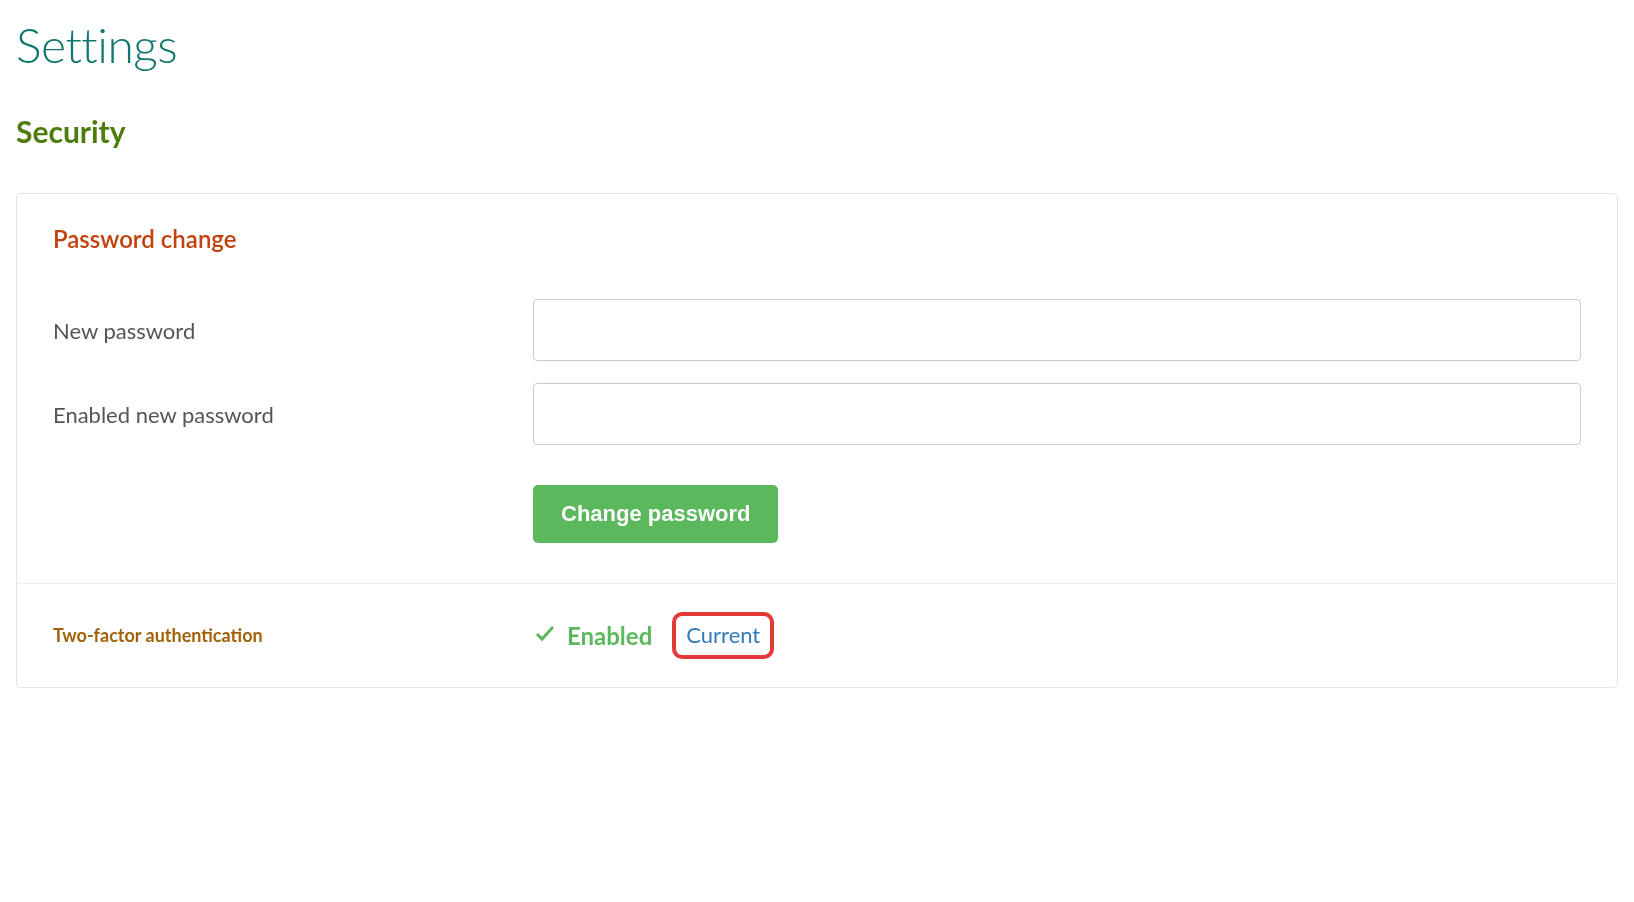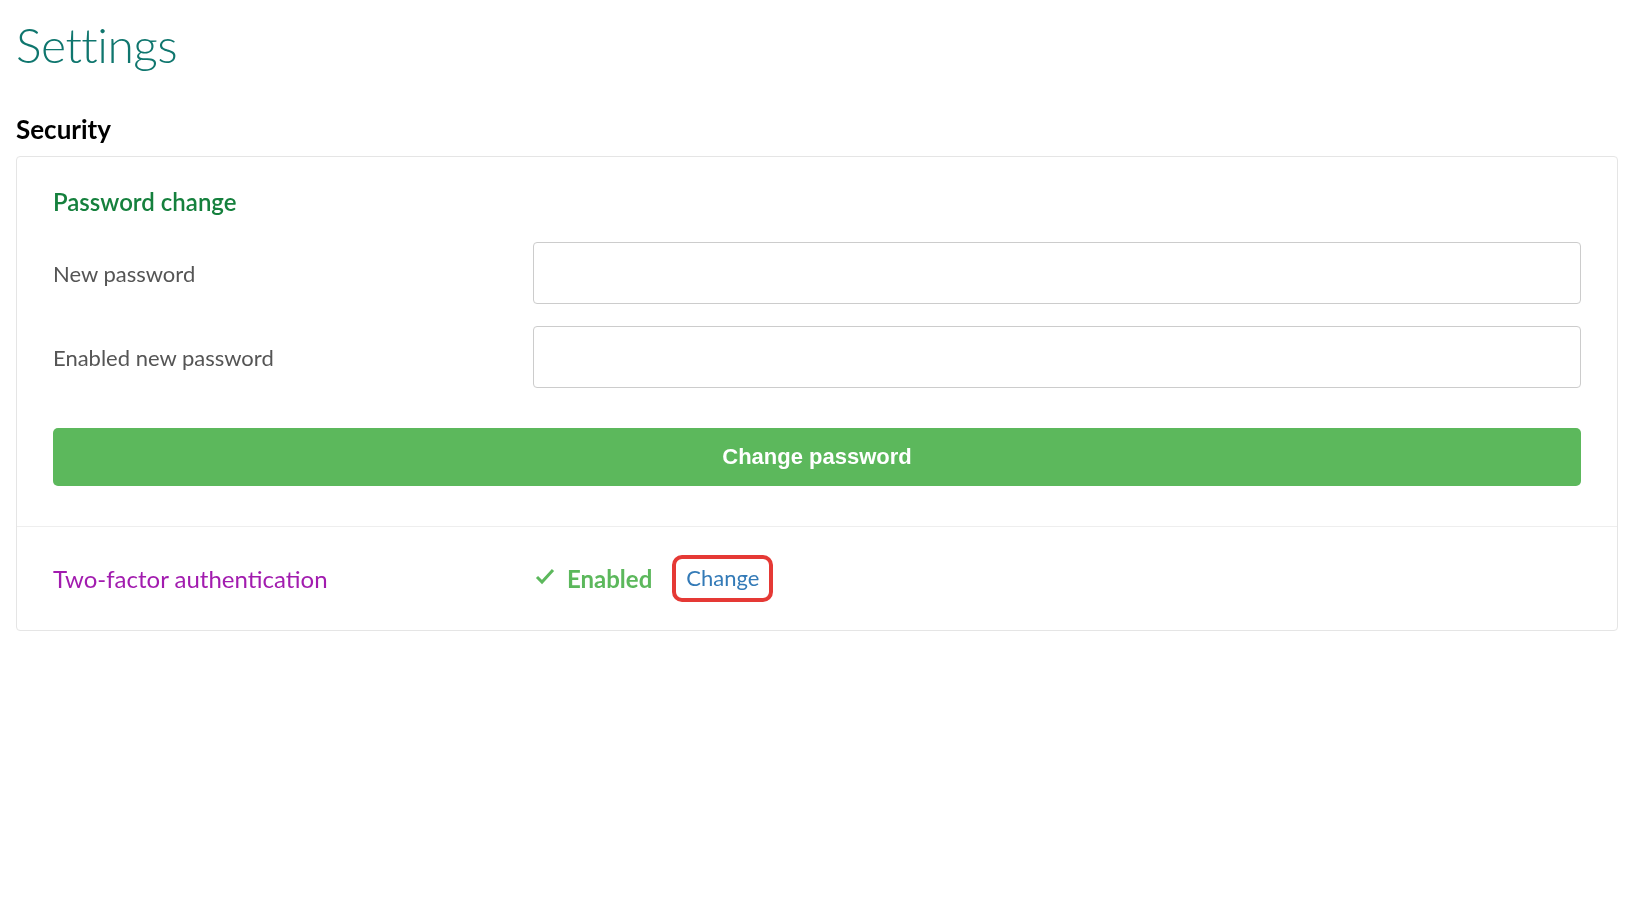--- a/index.html
+++ b/index.html
@@ -14,41 +14,41 @@
       color: #333;
     }
     .page-title {
       font-size: 48px;
       font-weight: 300;
       color: #0f766e;
       margin-bottom: 40px;
       letter-spacing: -0.5px;
     }
     .section-title {
-      font-size: 26px;
+      font-size: 30px;
       font-weight: 700;
-      color: #000000;
-      margin-bottom: 11px;
+      color: #4d7c0f;
+      margin-bottom: 44px;
     }
     .panel {
       border: 1px solid #e5e5e5;
       border-radius: 4px;
       background: #fff;
     }
     .panel-section {
       padding: 30px 36px 40px 36px;
     }
     .panel-divider {
       border-top: 1px solid #eee;
     }
     .subsection-title {
       font-size: 24px;
       font-weight: 600;
-      color: #15803d;
-      margin-bottom: 26px;
+      color: #c2410c;
+      margin-bottom: 46px;
     }
     .form-row {
       display: flex;
       align-items: center;
       margin-bottom: 22px;
     }
     .form-label {
       width: 480px;
       font-size: 22px;
       color: #555;
@@ -60,21 +60,20 @@
       border: 1px solid #ccc;
       border-radius: 4px;
       padding: 10px 14px;
       font-size: 20px;
       color: #333;
       background: #fff;
     }
     .button-row {
       display: flex;
       margin-top: 40px;
-      flex-direction: column;
     }
     .button-spacer {
       width: 480px;
     }
     .btn-primary {
       background: #5cb85c;
       color: #fff;
       border: none;
       border-radius: 5px;
       padding: 16px 28px;
@@ -82,23 +81,23 @@
       font-weight: 600;
       cursor: pointer;
     }
     .tfa-row {
       display: flex;
       align-items: center;
       padding: 28px 36px 28px 36px;
     }
     .tfa-label {
       width: 480px;
-      font-size: 24px;
-      color: #a21caf;
-      font-weight: 400;
+      font-size: 18px;
+      color: #a16207;
+      font-weight: 700;
     }
     .tfa-status-wrap {
       display: flex;
       align-items: center;
       gap: 20px;
     }
     .tfa-status {
       display: flex;
       align-items: flex-start;
       gap: 10px;
@@ -163,17 +162,17 @@
     <div class="tfa-label">Two-factor authentication</div>
     <div class="tfa-status-wrap">
       <span class="tfa-status">
         <span class="check-icon">
           <svg viewBox="0 0 24 24">
               <polyline points="4 13 9 18 20 6"></polyline>
             </svg>
         </span>
         <span class="tfa-status-text">Enabled</span>
       </span>
-      <a class="disable-link">Change</a>
+      <a class="disable-link">Current</a>
     </div>
   </div>
 
 </div>
 
 </body></html>

